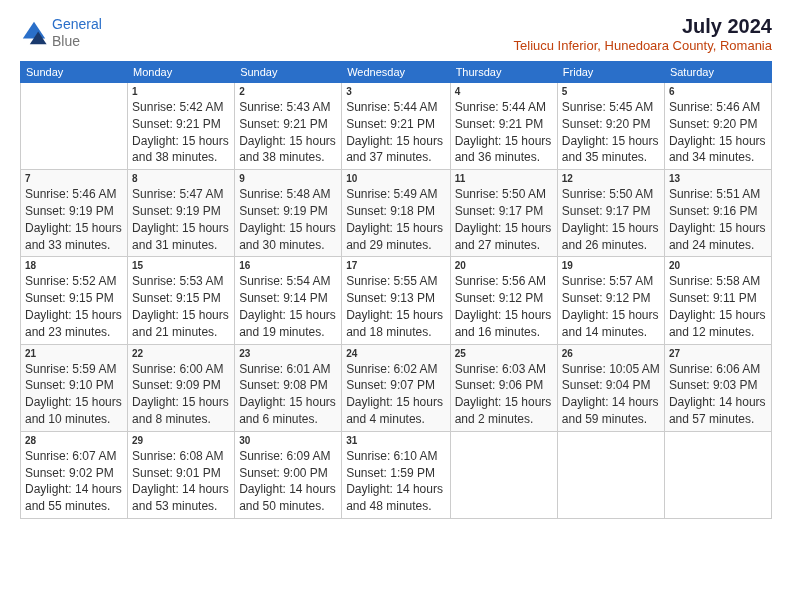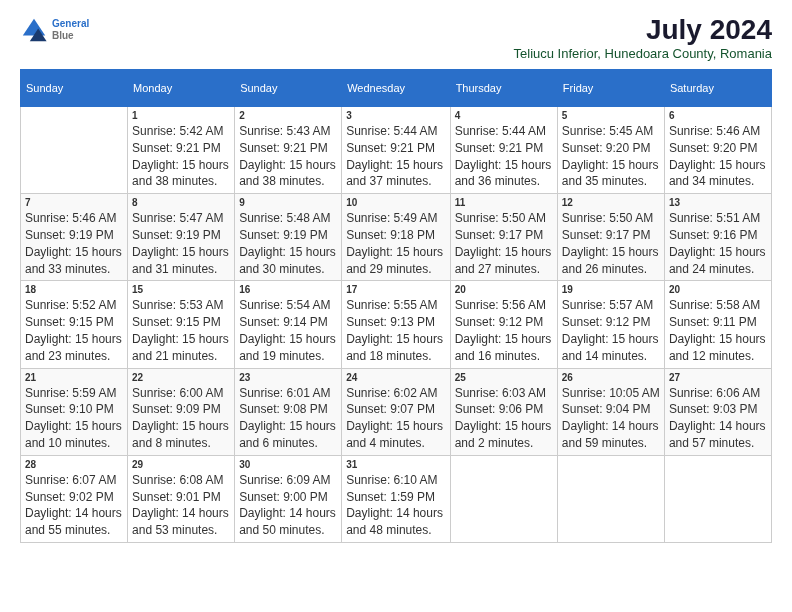--- a/index.html
+++ b/index.html
@@ -20,57 +20,57 @@
       justify-content: space-between;
       align-items: flex-start;
       margin-bottom: 8px;
     }
     .logo {
       display: flex;
       align-items: center;
       gap: 4px;
     }
     .logo-text {
-      font-size: 10px;
-      font-weight: bold;
+      font-size: 14px;
+      font-weight: normal;
       color: #1a1a2e;
       line-height: 1.2;
     }
     .logo-text span {
       color: #2a6fc9;
     }
     .logo-icon {
       width: 28px;
       height: 28px;
     }
     .title-area {
       text-align: right;
     }
     .month-title {
-      font-size: 28px;
+      font-size: 20px;
       font-weight: bold;
       color: #1a1a2e;
       line-height: 1;
     }
     .location {
       font-size: 13px;
-      color: #14532d;
+      color: #c2410c;
       margin-top: 2px;
     }
     table {
       width: 100%;
       border-collapse: collapse;
       font-size: 9.5px;
     }
     thead tr {
       background: #2a6fc9;
       color: #fff;
     }
     thead th {
-      padding: 12px 5px;
+      padding: 4px 5px;
       text-align: left;
       font-size: 11px;
       font-weight: normal;
       border: 1px solid #2a6fc9;
     }
     tbody td {
       border: 1px solid #ccc;
       vertical-align: top;
       padding: 3px 4px;
       width: 113px;

